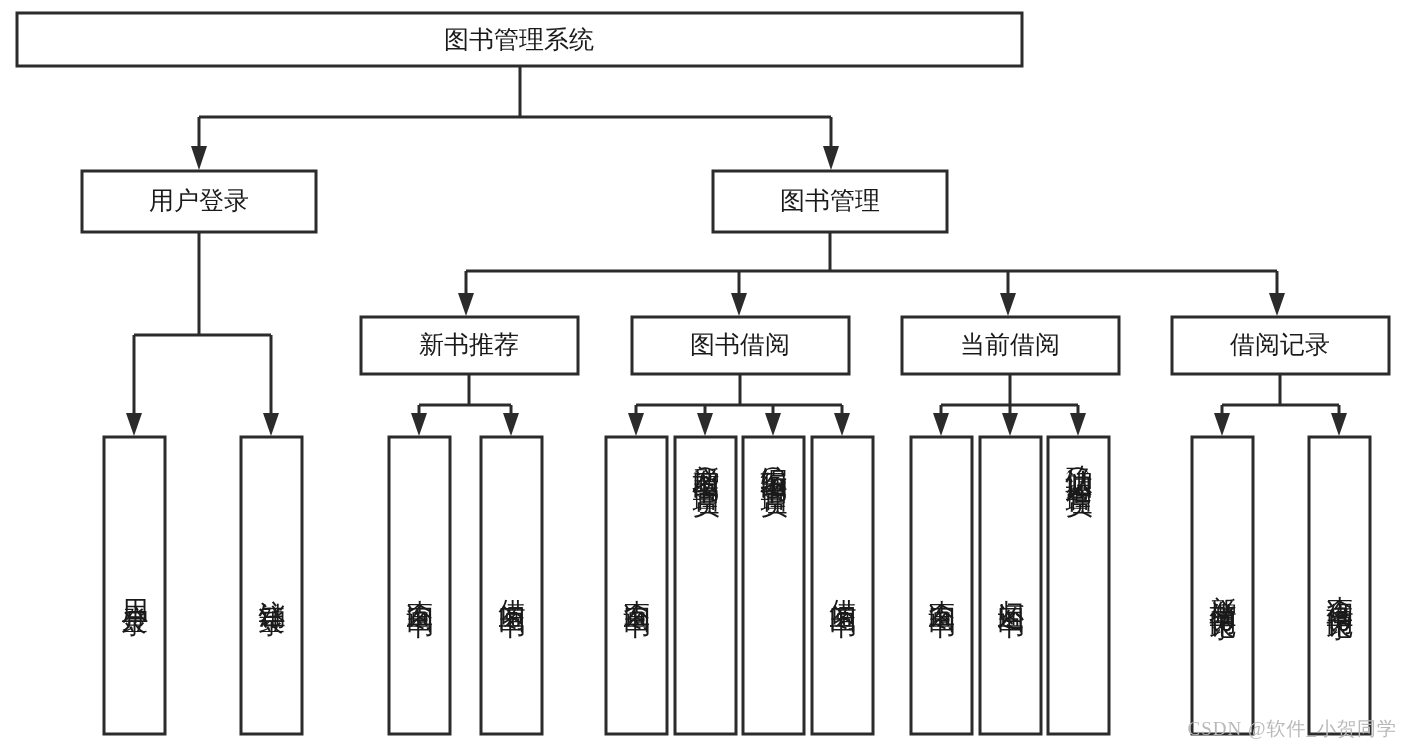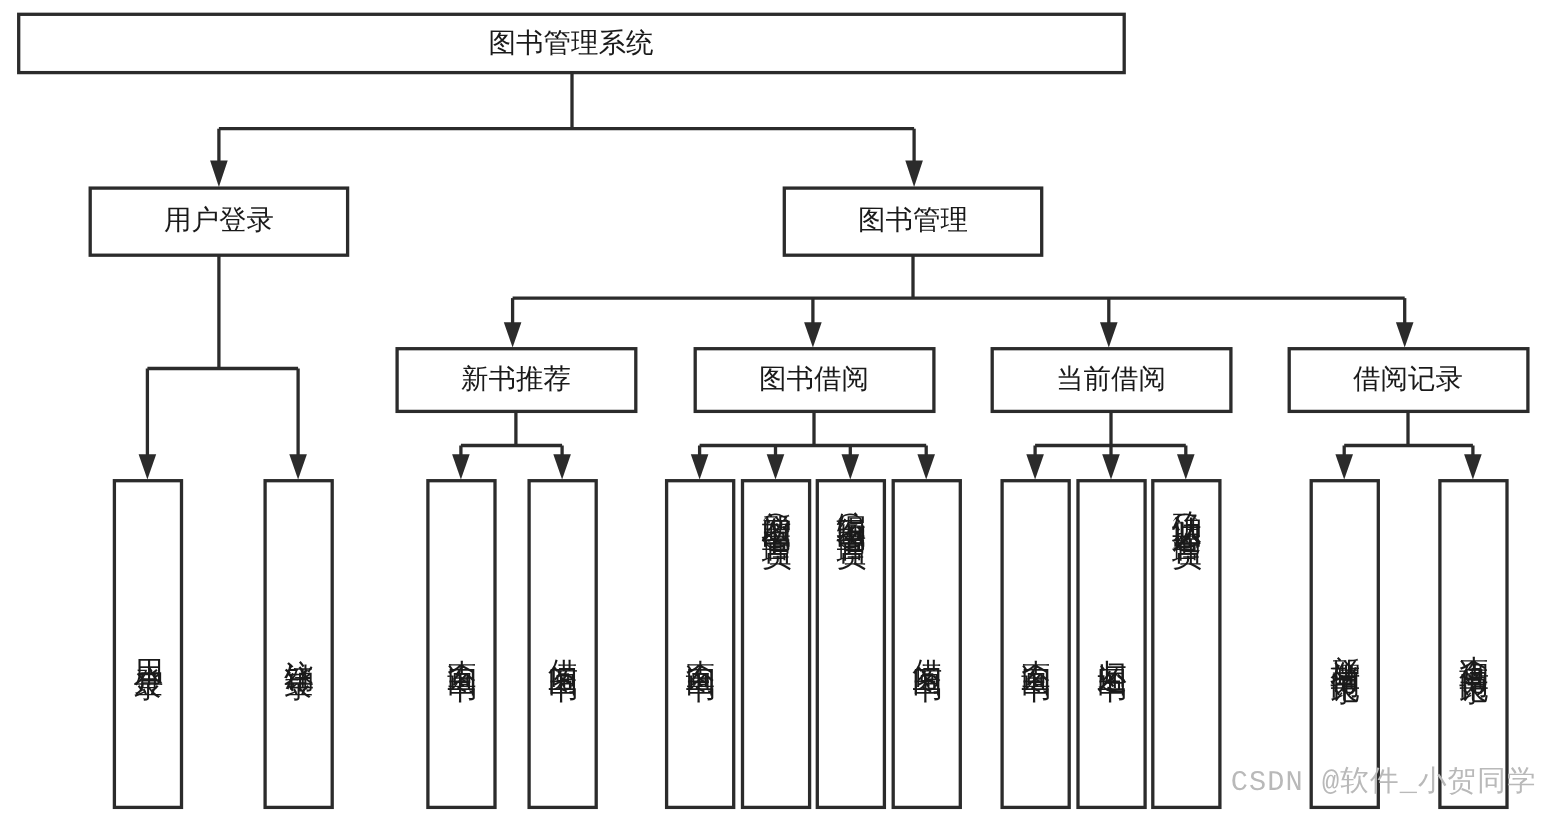--- a/index.html
+++ b/index.html
@@ -59,23 +59,23 @@
     font-family: "Liberation Sans", "DejaVu Sans", sans-serif;
     font-size: 27px;
     line-height: 1;
     letter-spacing: 4px;
     color: #1a1a1a;
     white-space: nowrap;
   }
   .watermark {
     position: absolute;
     right: 8px;
-    bottom: 20px;
-    font-family: Liberation Mono, monospace;
-    font-size: 26px;
+    bottom: 5px;
+    font-family: Liberation Serif, serif;
+    font-size: 19px;
     color: #b9b9b9;
     letter-spacing: 1px;
     white-space: nowrap;
   }
 </style>
 </head>
 <body>
 
 <svg id="diagram" viewBox="0 0 1405 747">
 

